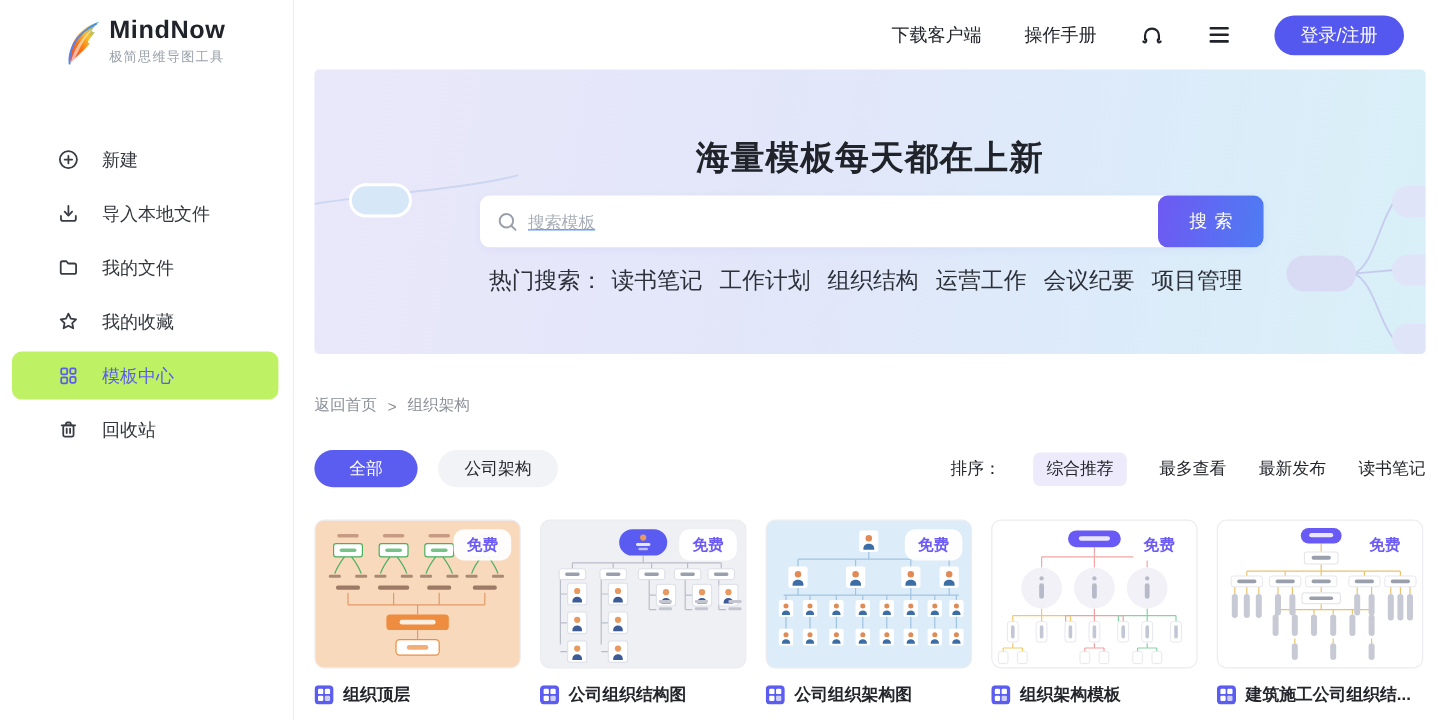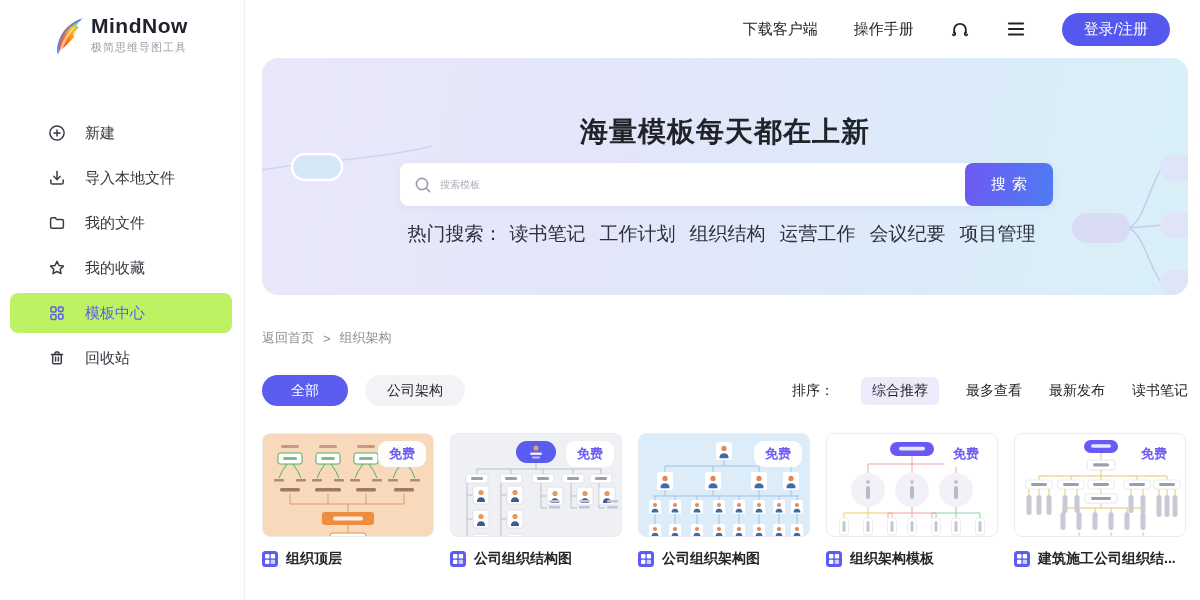--- a/index.html
+++ b/index.html
@@ -18,25 +18,25 @@
   .menu-item.active { background:#bef264; color:#5b5cf0; }
   .menu-item.active svg * { stroke:#5b5cf0; }
 
   
   .header { position:absolute; left:246px; top:0; right:0; height:58px; display:flex; align-items:center; justify-content:flex-end; gap:36px; padding-right:30px; background:#fff; }
   .header-link { font-size:15px; color:#20232a; cursor:pointer; }
   .icon-btn { display:flex; align-items:center; cursor:pointer; }
   .login-btn { background:#5558ee; color:#fff; font-size:15px; border:none; border-radius:17px; height:33px; padding:0 22px; cursor:pointer; }
 
   
-  .hero { position:absolute; left:262px; top:58px; width:926px; height:237px; border-radius:16px; overflow:hidden;
+  .hero { position:absolute; left:262px; top:58px; width:926px; height:237px; border-radius:4px; overflow:hidden;
           background:linear-gradient(100deg,#e9e8fa 0%,#e3e6f9 40%,#dcebfa 72%,#d9f0f8 100%); }
   .hero-title { text-align:center; margin-top:55px; font-size:28px; font-weight:600; color:#20232a; letter-spacing:1px; position:relative; z-index:2; }
   .search-wrap { position:absolute; left:138px; top:105px; width:653px; height:43px; background:#fff; border-radius:8px; display:flex; align-items:center; padding-left:14px; z-index:2; box-shadow:0 2px 8px rgba(90,92,240,.06); }
-  .search-wrap input { flex:1; border:none; outline:none; font-size:10px; color:#3b82f6; background:transparent; margin-left:8px; padding-right:100px; font-family:inherit; }
+  .search-wrap input { flex:1; border:none; outline:none; font-size:14px; color:#3b82f6; background:transparent; margin-left:8px; padding-right:100px; font-family:inherit;text-decoration:underline; }
   .search-wrap input::placeholder { color:#a9aeb8; }
   .search-btn { position:absolute; right:0; top:0; height:43px; width:88px; border:none; border-radius:8px; color:#fff; font-size:15px; letter-spacing:6px; text-indent:6px; cursor:pointer;
                 background:linear-gradient(100deg,#6e59f2 0%,#4e7cf3 100%); font-family:inherit; }
   .hot-row { position:absolute; left:0; right:0; top:163px; text-align:center; font-size:19px; color:#2c3039; z-index:2; }
   .hot-row .hot-label { color:#2c3039; }
   .hot-kw { margin:0 7px; cursor:pointer; }
   .deco { position:absolute; z-index:1; }
 
   
   .breadcrumb { position:absolute; left:262px; top:329px; font-size:13px; color:#8a8f98; display:flex; gap:9px; align-items:center; }
@@ -47,21 +47,21 @@
   .tab { height:31px; border-radius:16px; font-size:14px; display:flex; align-items:center; padding:0 22px; cursor:pointer; background:#f2f3f7; color:#23252b; margin-right:17px; }
   .tab.active { background:#5b5cf0; color:#fff; padding:0 29px; }
   .sort-area { margin-left:auto; display:flex; align-items:center; gap:27px; font-size:14px; color:#23252b; }
   .sort-label { color:#23252b; }
   .sort-opt { cursor:pointer; }
   .sort-opt.active { background:#edeafb; border-radius:6px; padding:5px 11px; }
 
   
   .cards { position:absolute; left:262px; top:433px; display:flex; gap:16px; }
   .card { width:172px; cursor:pointer; }
-  .thumb { position:relative; height:104px; border:1px solid #ececf1; border-radius:8px; overflow:hidden; background:#fff; }
+  .thumb { position:relative; height:124px; border:1px solid #ececf1; border-radius:8px; overflow:hidden; background:#fff; }
   .badge { position:absolute; top:7px; right:7px; background:rgba(255,255,255,.95); color:#6c5cf5; font-size:13px; font-weight:700; padding:4px 11px; border-radius:9px; }
   .card-title { display:flex; align-items:center; gap:8px; margin-top:13px; font-size:14px; font-weight:600; color:#23252b; white-space:nowrap; overflow:hidden; }
 </style>
 </head>
 <body>
 
 <div class="app">
 
   <div class="sidebar">
     <div class="logo">

